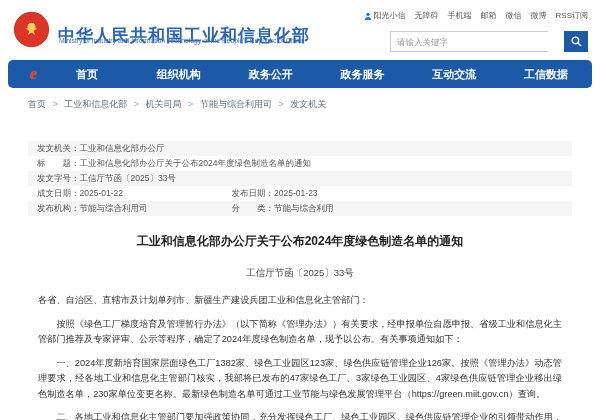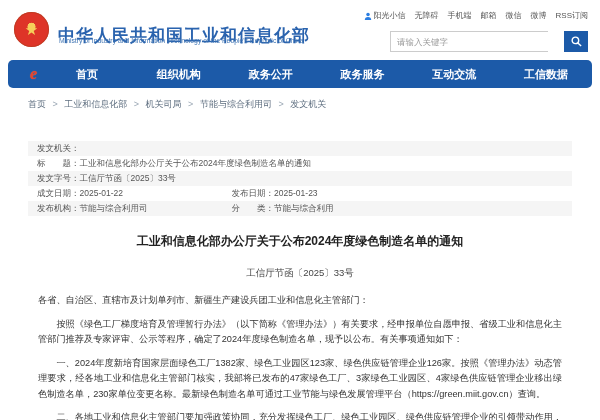--- a/index.html
+++ b/index.html
@@ -132,20 +132,21 @@
   <span class="crumb-sep">&gt;</span>
   <span class="crumb">节能与综合利用司</span>
   <span class="crumb-sep">&gt;</span>
   <span class="crumb">发文机关</span>
 </div>
 
 <div class="meta">
   <div class="meta-row">
     <span class="pair">
       <span class="meta-label">发文机关</span>
+      <span class="meta-value">工业和信息化部办公厅</span>
     </span>
   </div>
   <div class="meta-row">
     <span class="pair">
       <span class="meta-label">标　　题</span>
       <span class="meta-value">工业和信息化部办公厅关于公布2024年度绿色制造名单的通知</span>
     </span>
   </div>
   <div class="meta-row">
     <span class="pair">

